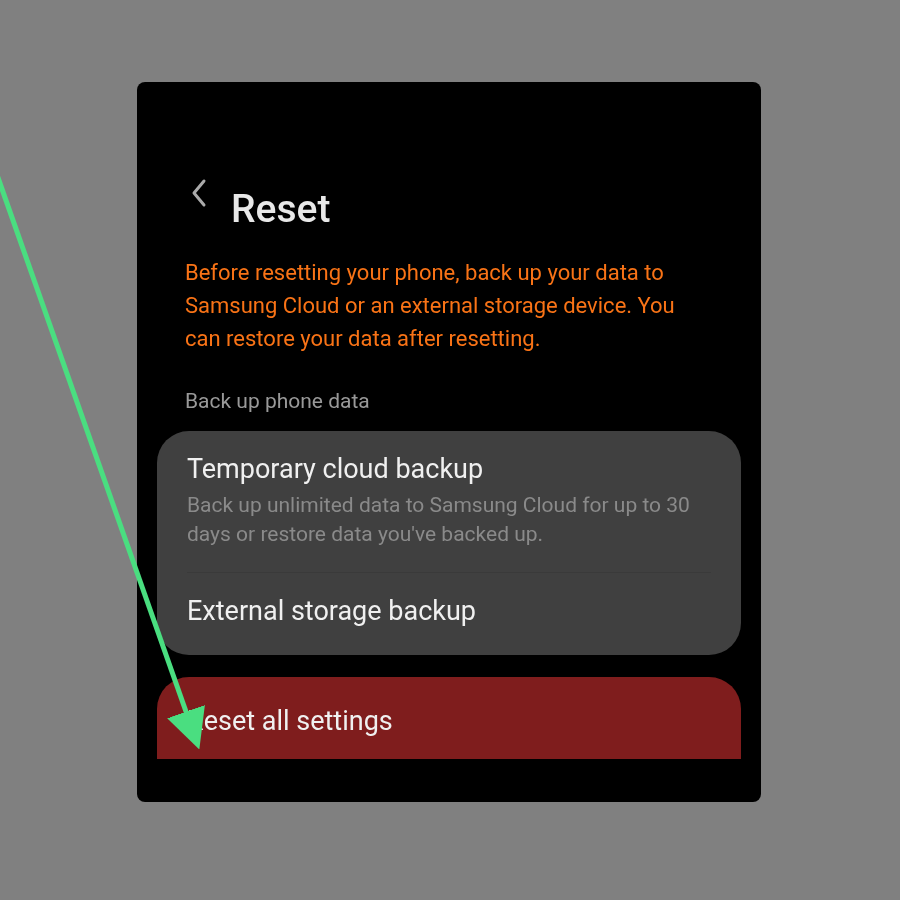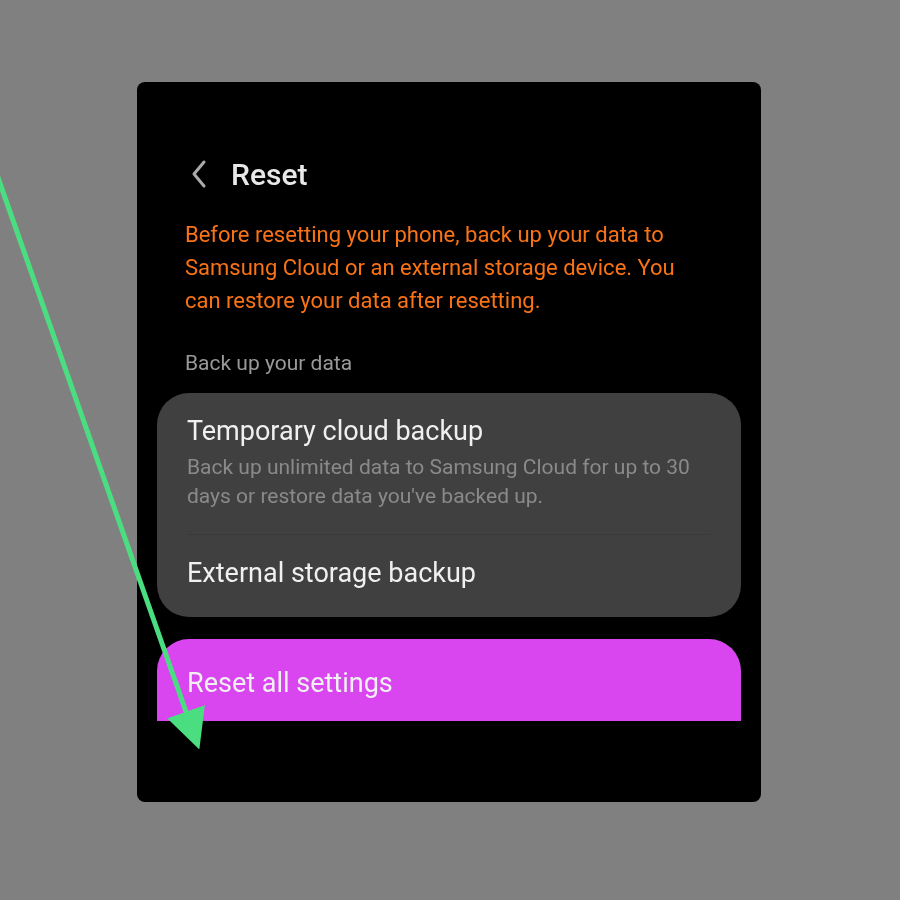--- a/index.html
+++ b/index.html
@@ -38,22 +38,23 @@
       justify-content: center;
       color: #aaaaaa;
       margin-right: 12px;
     }
     .back-btn svg {
       width: 18px;
       height: 30px;
     }
     .page-title {
       color: #e8e8e8;
-      font-size: 30px;
+      font-size: 39px;
       font-weight: 500;
+      margin-top: 32px;
     }
     .description {
       color: #f97316;
       font-size: 22px;
       line-height: 1.5;
       padding: 0 48px 28px 48px;
     }
     .section-header {
       color: #999999;
       font-size: 21px;
@@ -78,21 +79,21 @@
       color: #8a8a8a;
       font-size: 21px;
       line-height: 1.4;
     }
     .divider {
       height: 1px;
       background: #3a3a3a;
       margin: 0 30px;
     }
     .card2 {
-      background: #d946ef;
+      background: #7f1d1d;
       margin: 22px 20px 0 20px;
       border-radius: 32px 32px 0 0;
       overflow: hidden;
     }
     .list-item2 {
       padding: 28px 30px 22px 30px;
     }
     .list-item2-title {
       color: #f0f0f0;
       font-size: 27px;
@@ -113,21 +114,21 @@
     <div class="back-btn">
       <svg viewBox="0 0 18 30" fill="none" stroke="currentColor" stroke-width="3" stroke-linecap="round" stroke-linejoin="round">
         <polyline points="14,3 4,15 14,27"></polyline>
       </svg>
     </div>
     <div class="page-title">Reset</div>
   </div>
 
   <div class="description">Before resetting your phone, back up your data to Samsung Cloud or an external storage device. You can restore your data after resetting.</div>
 
-  <div class="section-header">Back up your data</div>
+  <div class="section-header">Back up phone data</div>
 
   <div class="card">
     <div class="list-item">
       <div class="list-item-title">Temporary cloud backup</div>
       <div class="list-item-desc">Back up unlimited data to Samsung Cloud for up to 30 days or restore data you've backed up.</div>
     </div>
     <div class="divider"></div>
     <div class="list-item">
       <div class="list-item-title">External storage backup</div>
     </div>

